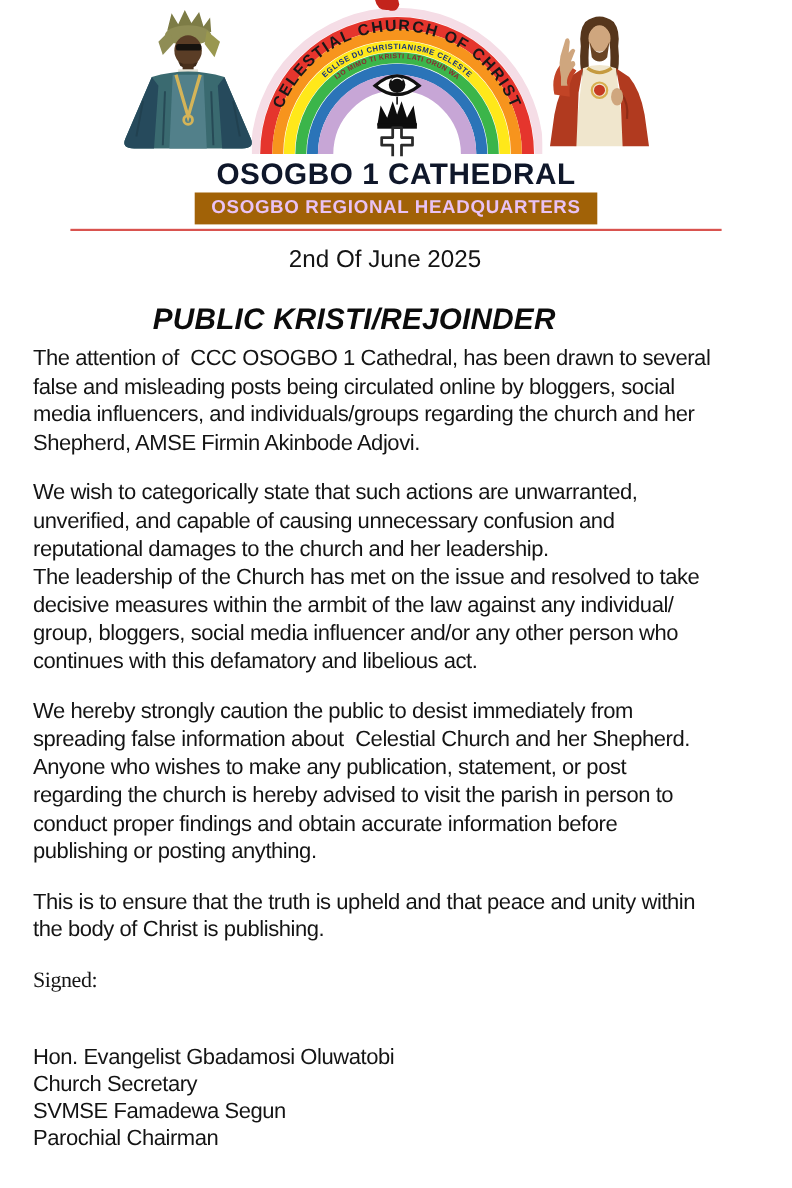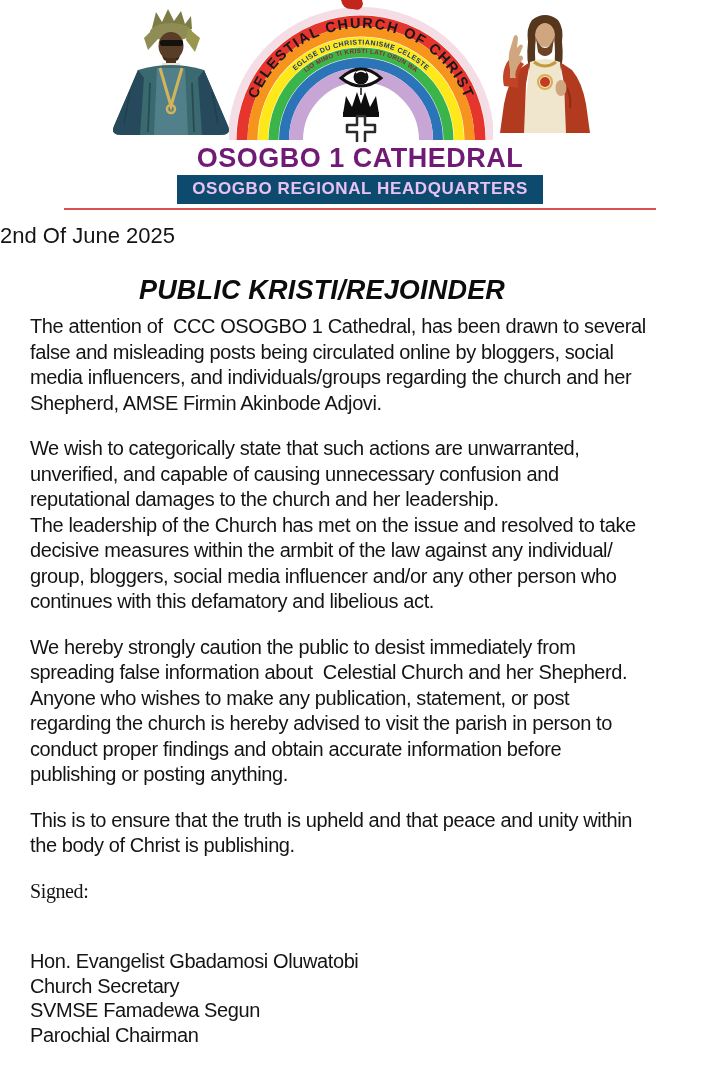--- a/index.html
+++ b/index.html
@@ -16,26 +16,26 @@
   .header-art { position:relative; height:142px; }
   .founder-svg { position:absolute; left:102px; top:8px; width:136px; height:130px; }
   .logo-svg    { position:absolute; left:229px; top:0;   width:264px; height:142px; }
   .jesus-svg   { position:absolute; left:494px; top:8px; width:102px; height:126px; }
 
   .cathedral-title {
     margin-top:2px;
     text-align:center;
     font-size:27px; font-weight:bold;
     letter-spacing:0.5px; line-height:28px;
-    color:#701a75;
+    color:#0f172a;
   }
   .banner-row { text-align:center; margin-top:3px; }
   .banner {
     display:inline-block;
-    background:#0c4a6e;
+    background:#a16207;
     color:#e9c2f4;
     font-size:17px; font-weight:bold;
     letter-spacing:0.6px;
     padding:4px 15px 5px 15px;
   }
   .address {
     margin-top:5px;
     text-align:center;
     font-size:20px; font-weight:bold;
     letter-spacing:0.2px; line-height:24px;
@@ -43,21 +43,21 @@
   }
   .red-rule {
     width:592px;
     margin:4px auto 0 auto;
     border:none;
     border-top:2px solid #d9534f;
   }
   
   .date-line {
     margin-top:13px;
-    text-align:left;
+    text-align:center;
     padding-right:20px;
     font-size:22px; line-height:26px;
     color:#141414;
   }
   .notice-title {
     margin:26px 0 0 0;
     text-align:center;
     padding-right:76px;           
     font-size:27px; line-height:30px;
     font-weight:bold; font-style:italic;

